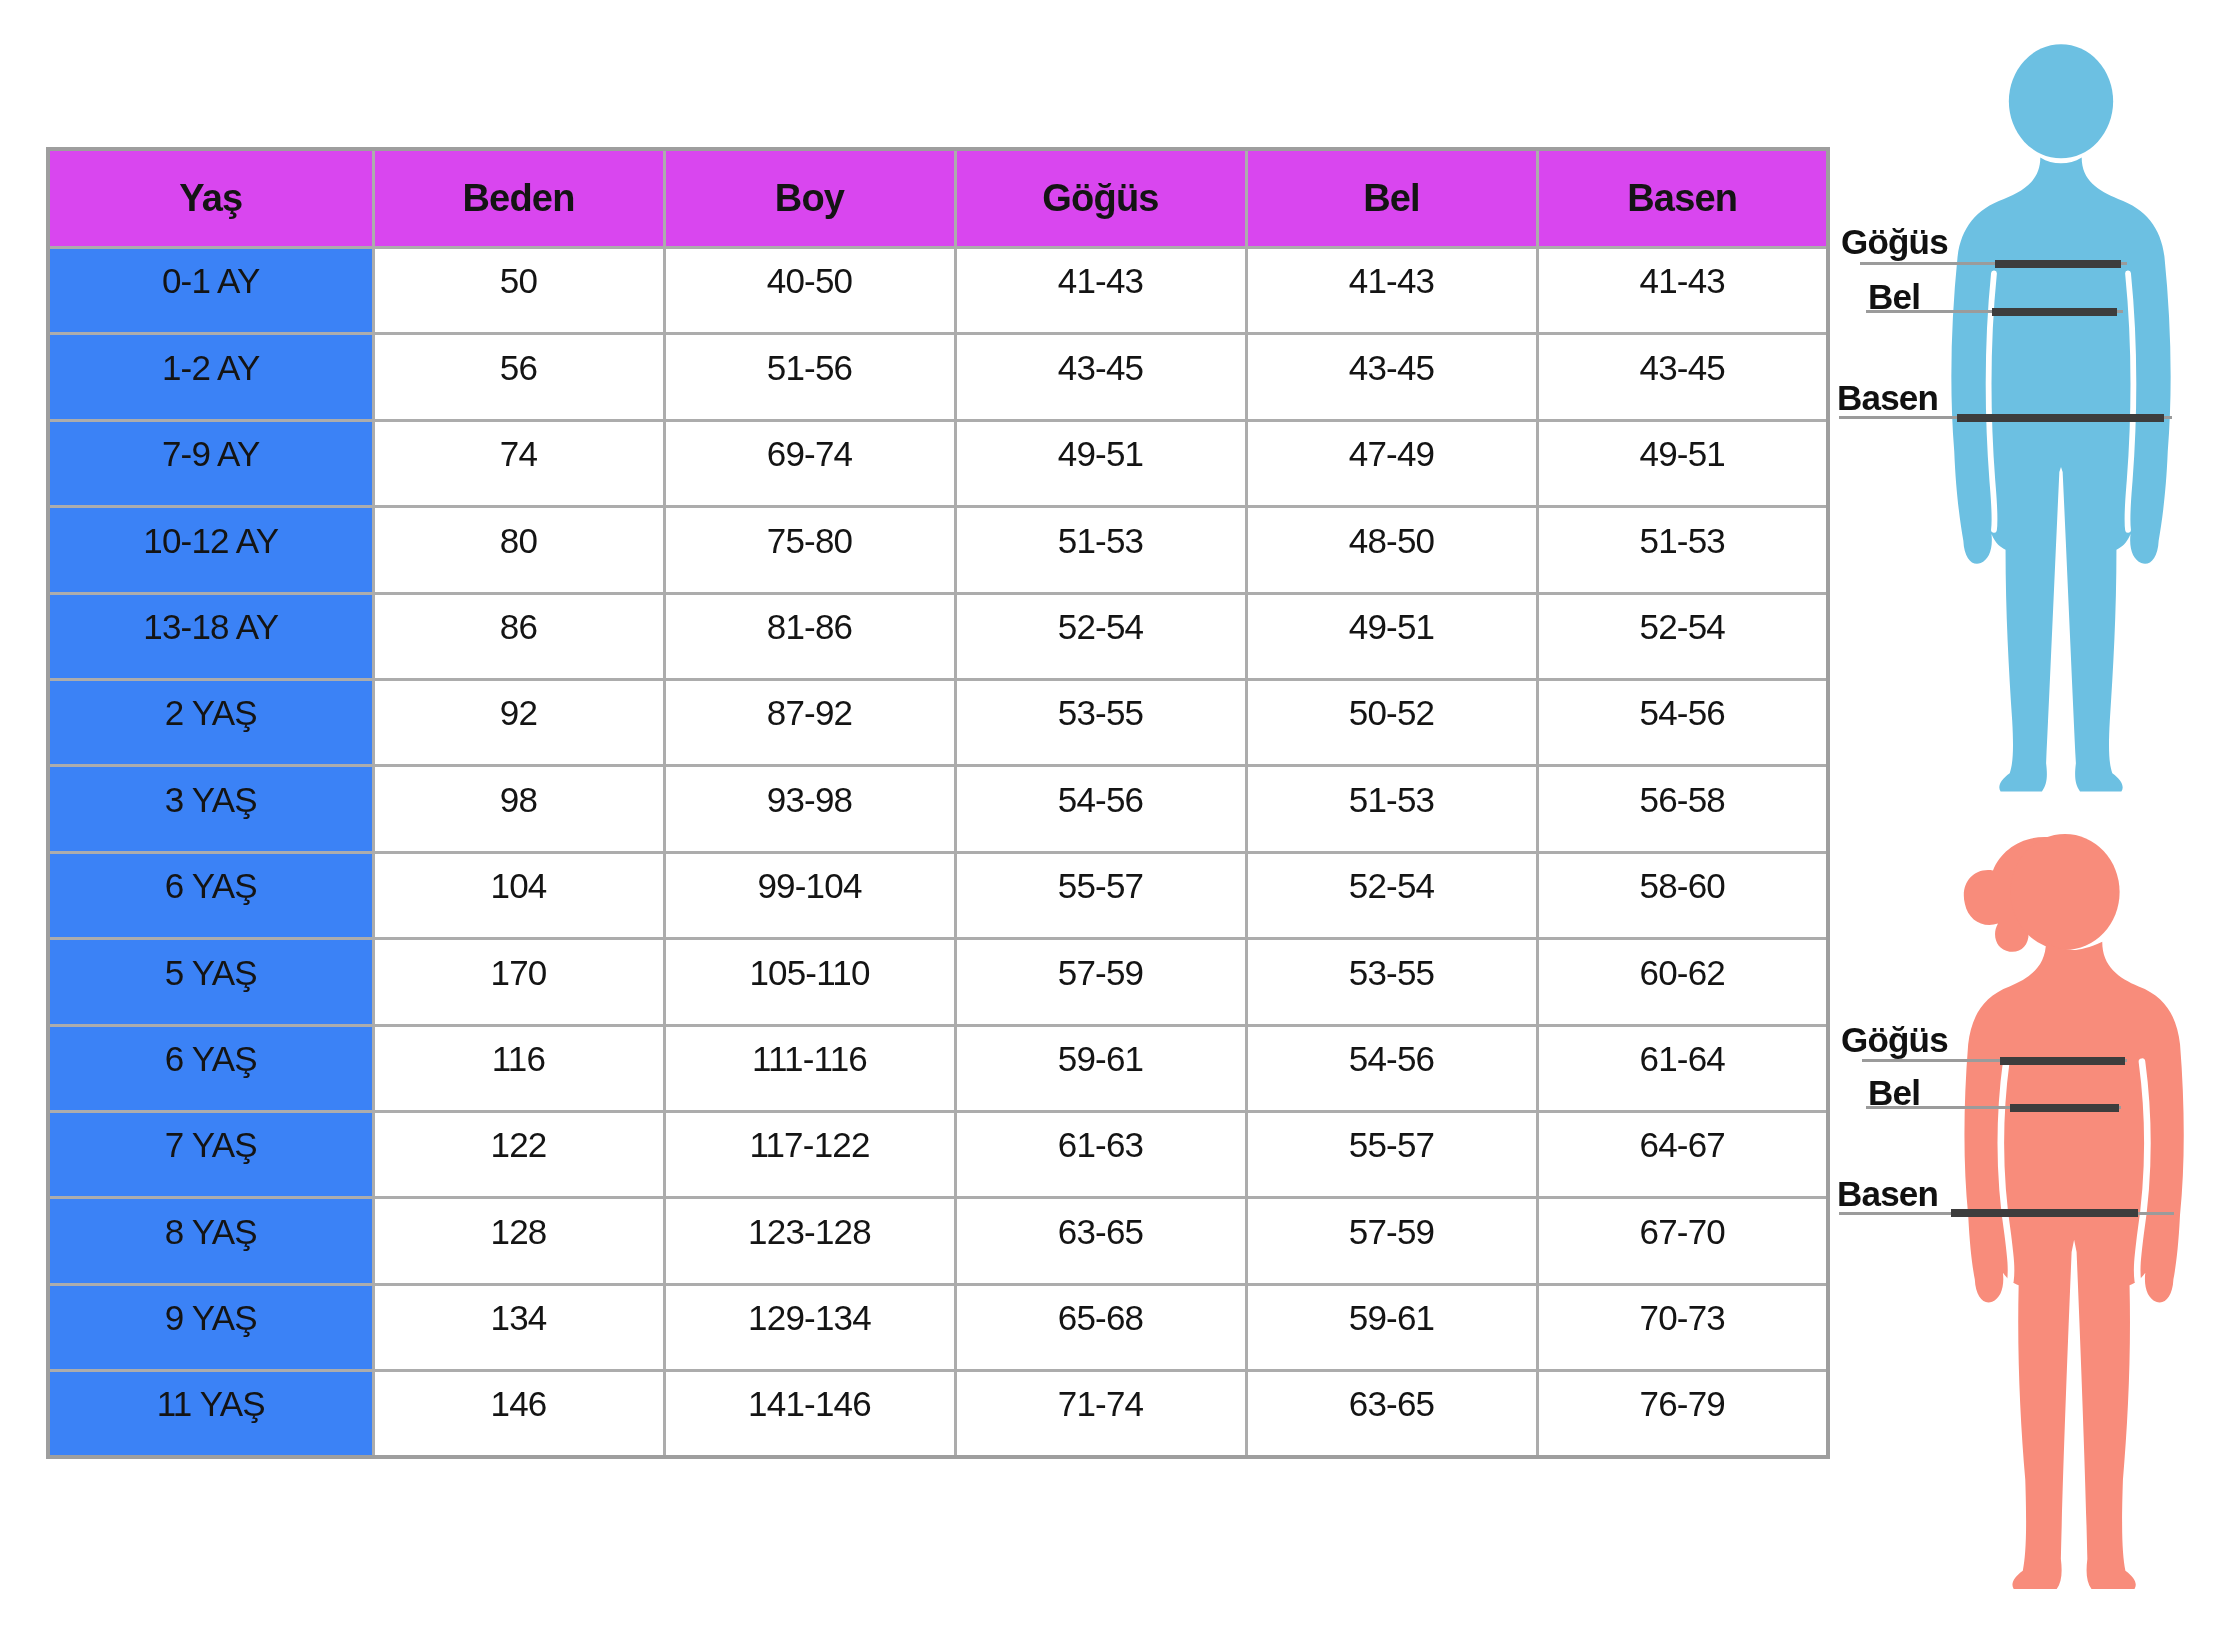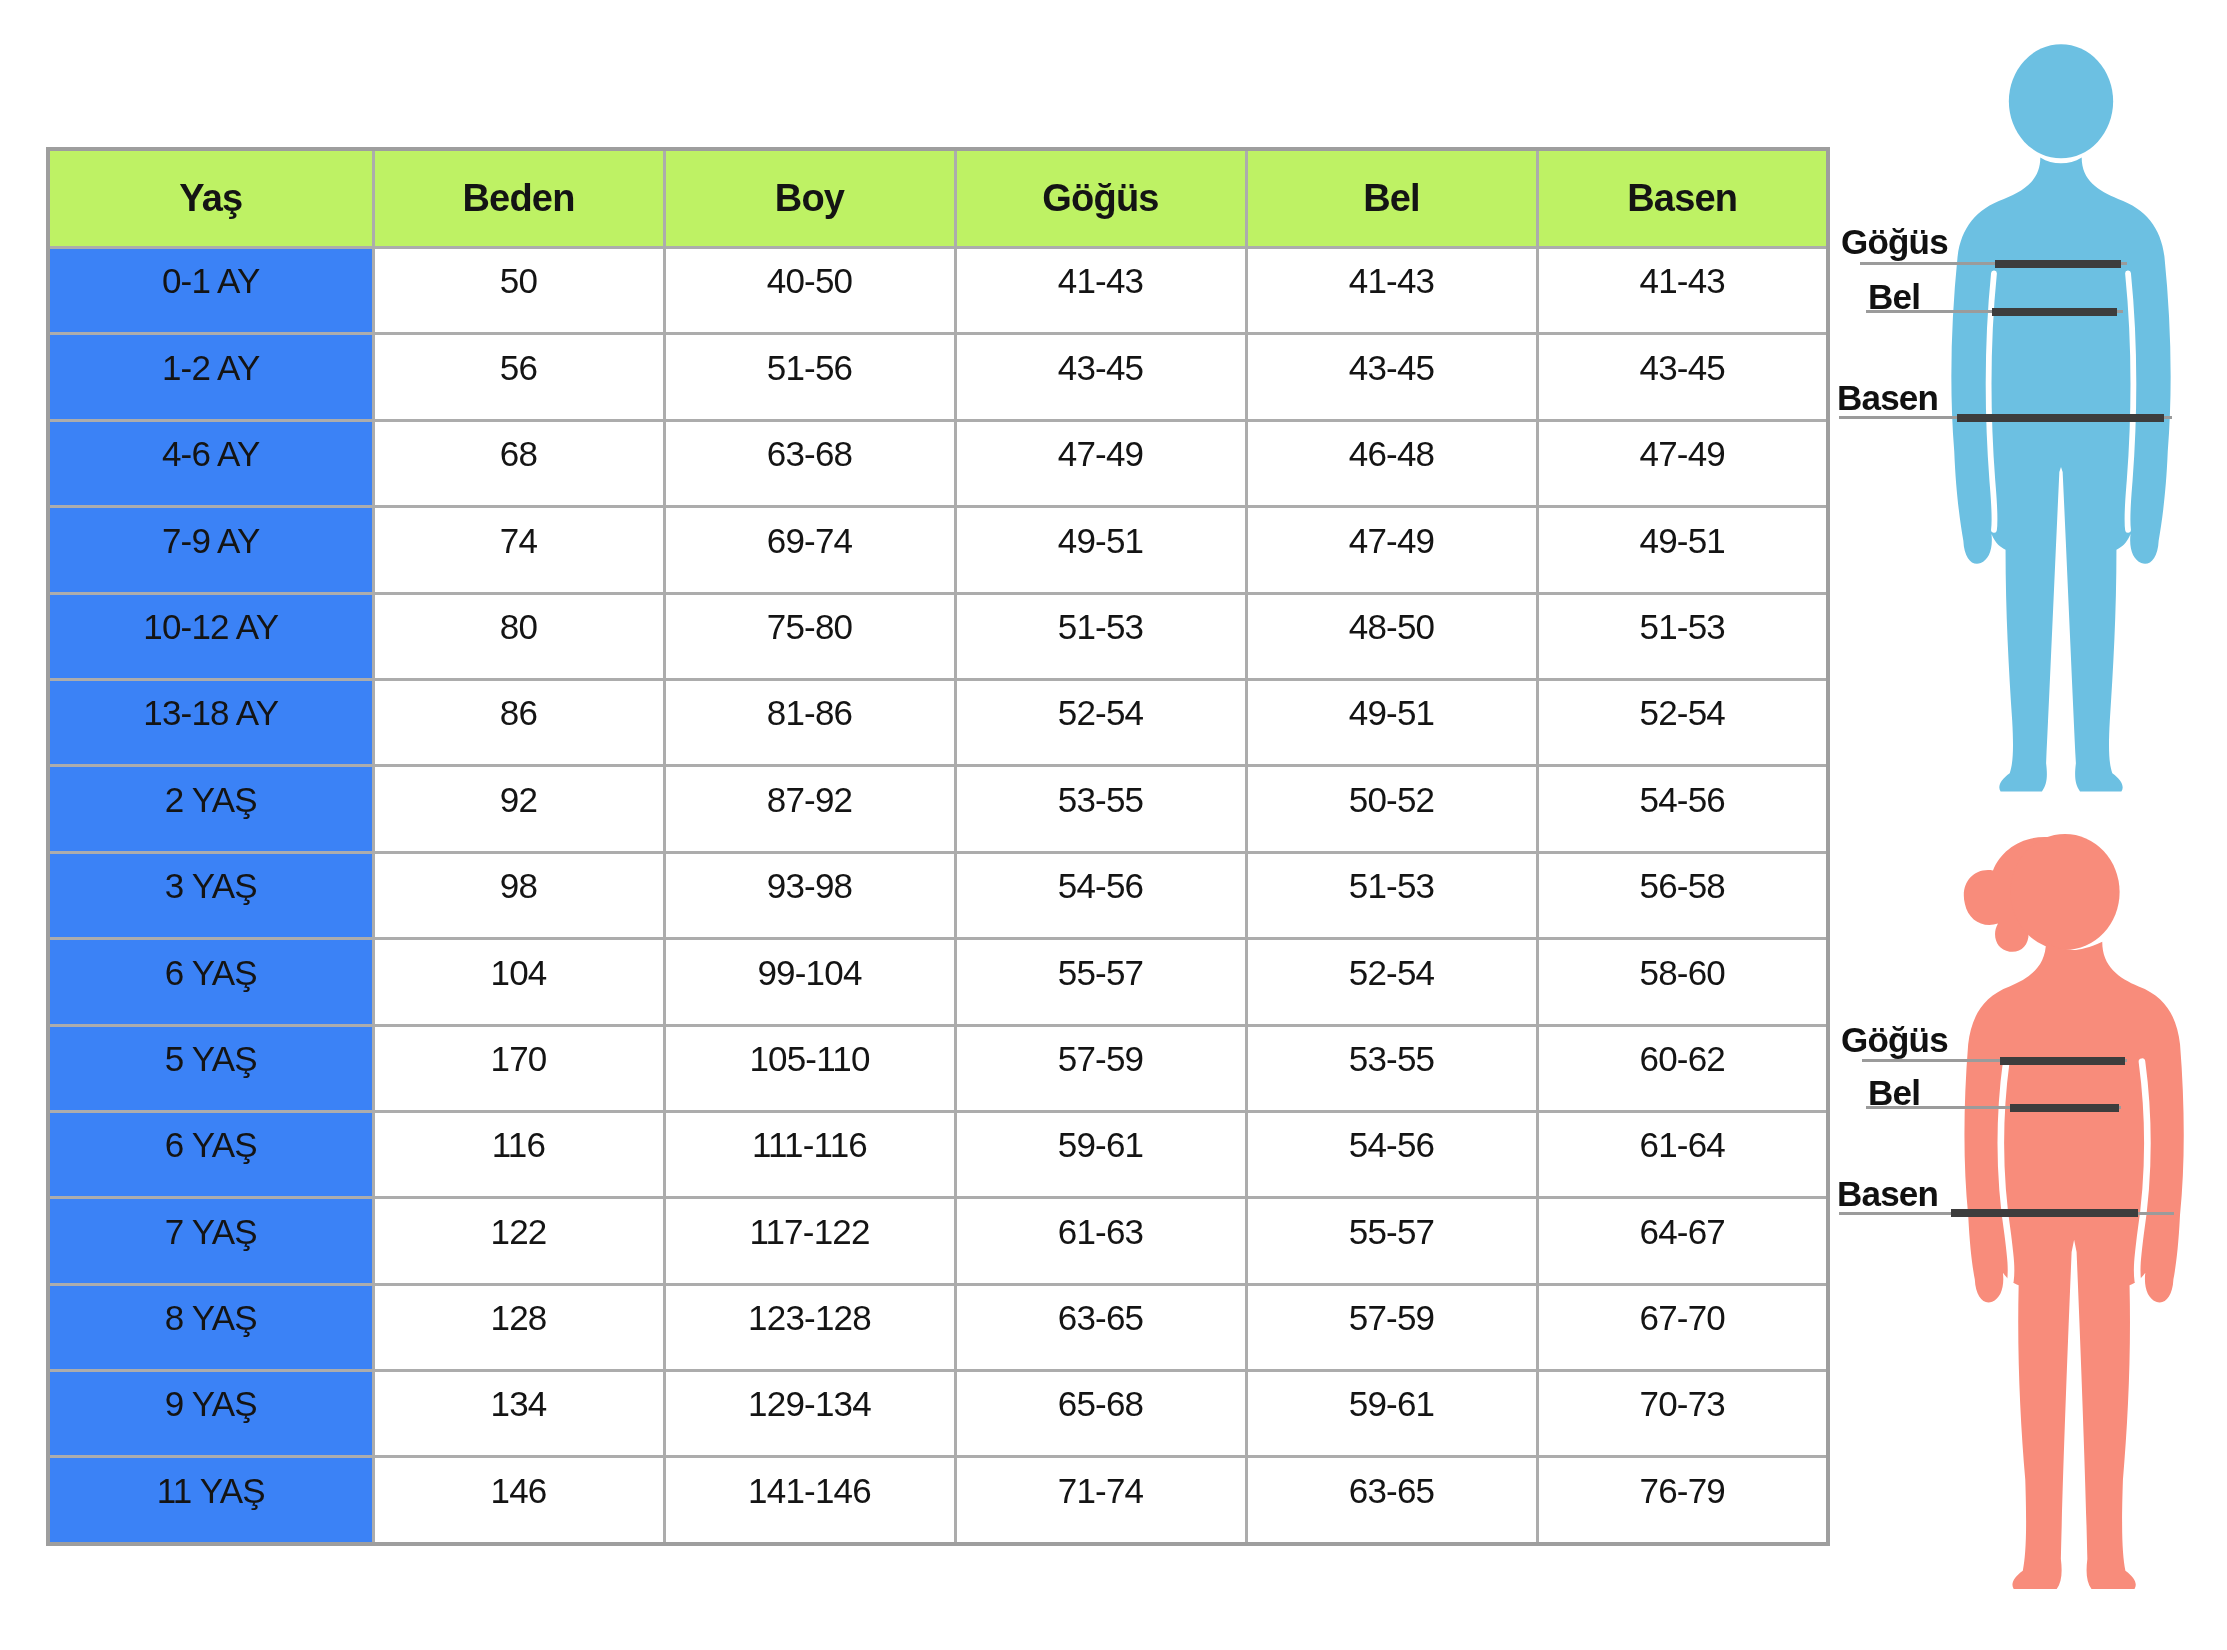--- a/index.html
+++ b/index.html
@@ -12,21 +12,21 @@
     border-collapse:collapse;table-layout:fixed;
     border:4.1px solid #9e9e9e;
   }
   .size-table th,.size-table td{
     border:3.3px solid #acacac;
     text-align:center;
     letter-spacing:-0.8px;
     overflow:hidden;white-space:nowrap;
   }
   .size-table th{
-    height:93px;background:#bef264;
+    height:93px;background:#d946ef;
     font-size:38px;font-weight:bold;vertical-align:middle;
   }
   .size-table td{
     height:70px;background:#ffffff;
     font-size:35px;font-weight:500;vertical-align:top;padding-top:12.4px;
   }
   .size-table td.age{background:#3b82f6;}
 
   
   svg.fig{position:absolute;}
@@ -68,28 +68,20 @@
         <td>41-43</td>
         <td>41-43</td>
       </tr>
       <tr>
         <td class="age">1-2 AY</td>
         <td>56</td>
         <td>51-56</td>
         <td>43-45</td>
         <td>43-45</td>
         <td>43-45</td>
-      </tr>
-      <tr>
-        <td class="age">4-6 AY</td>
-        <td>68</td>
-        <td>63-68</td>
-        <td>47-49</td>
-        <td>46-48</td>
-        <td>47-49</td>
       </tr>
       <tr>
         <td class="age">7-9 AY</td>
         <td>74</td>
         <td>69-74</td>
         <td>49-51</td>
         <td>47-49</td>
         <td>49-51</td>
       </tr>
       <tr>

